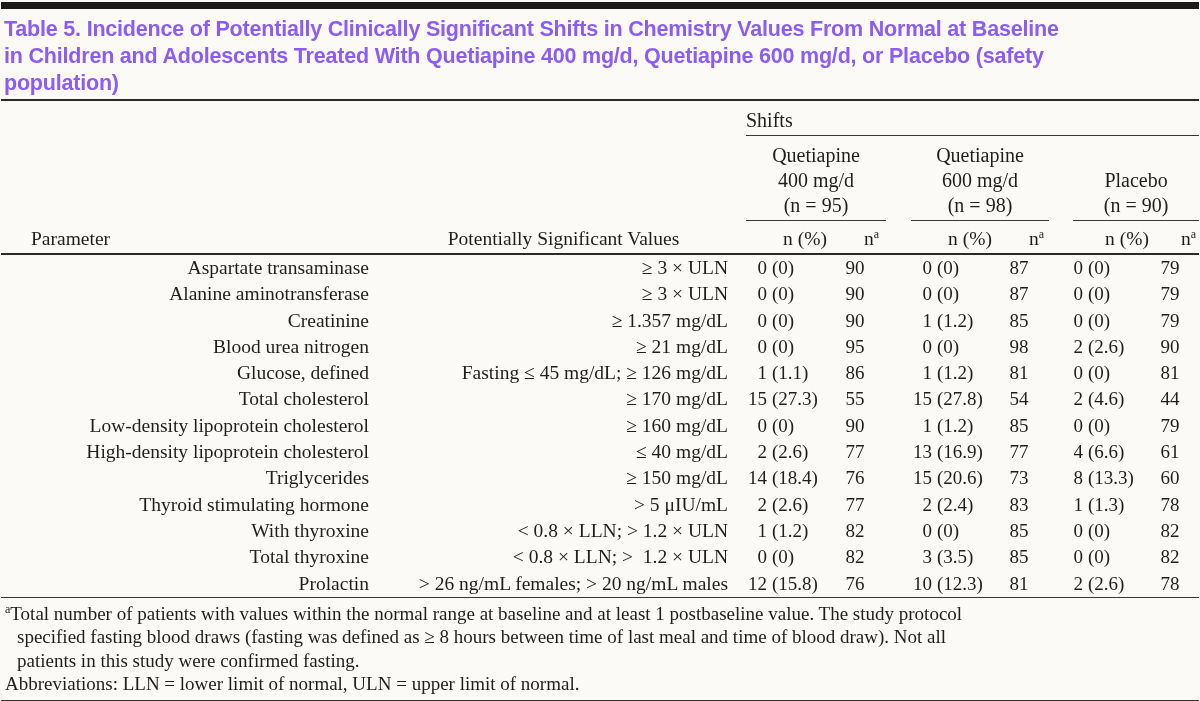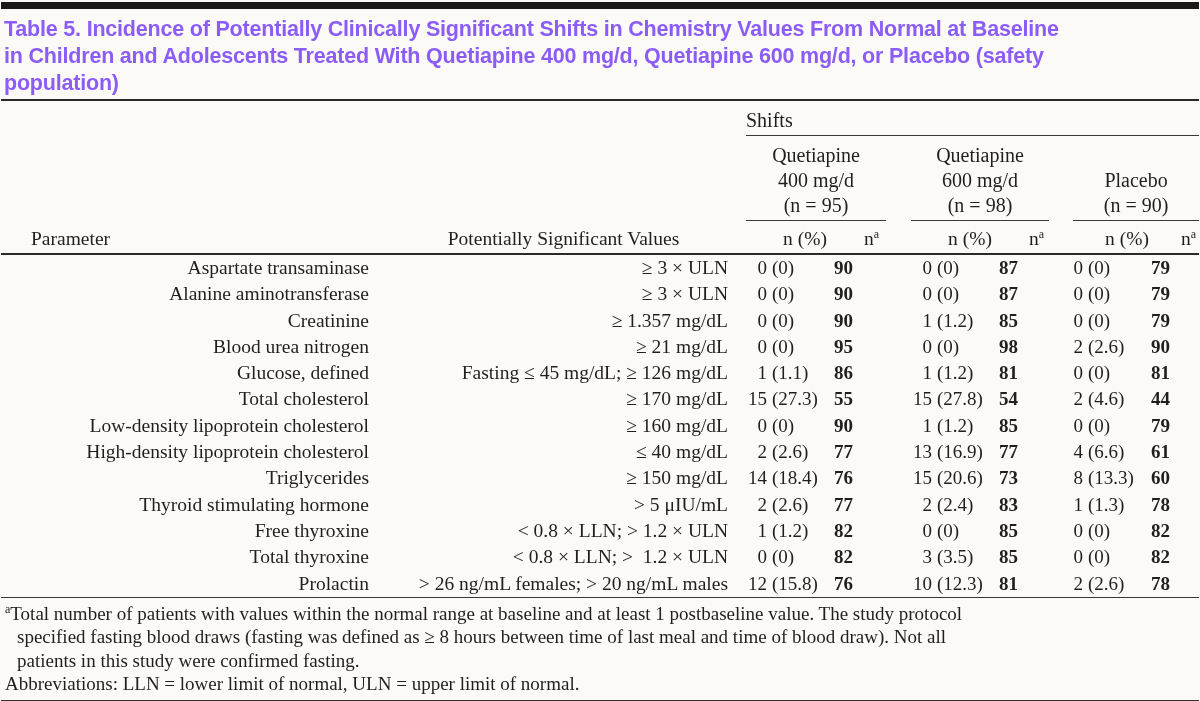--- a/index.html
+++ b/index.html
@@ -49,21 +49,21 @@
   th.h-param{text-align:left;padding-left:4px;font-size:19.5px;}
   th.h-values{text-align:center;font-size:19.5px;}
   th.h-npct{text-align:center;font-size:19.5px;}
   th.h-na{text-align:right;padding-right:10px;font-size:19.5px;font-family:Liberation Serif, serif;}
 
   tbody td{height:26.3px;line-height:26.3px;vertical-align:middle;white-space:pre;}
   tbody tr:last-child td{border-bottom:1.5px solid #3a3835;}
   td.d-param{text-align:right;padding-left:4px;font-size:19.5px;}
   td.d-criteria{text-align:right;font-size:19.5px;}
   td.d-npct{text-align:left;}
-  td.d-na{text-align:left;padding-right:10px;font-weight:bold;}
+  td.d-na{text-align:center;padding-right:10px;}
   .cnt{display:inline-block;width:21px;text-align:right;}
   td.g3 .cnt{width:10px;}
   .pct{padding-left:5px;}
 
   sup{font-size:12px;line-height:0;}
 
   .footnotes{margin:4px 1px 0 5px;font-size:19px;line-height:23.5px;color:#201f1d;}
   .fn-cont{padding-left:12px;}
   .bottomrule{margin:4px 1px 0 1px;height:2px;background:#33312e;}
 </style>
@@ -260,21 +260,21 @@
             <td class="d-npct"><span class="cnt">2</span><span class="pct">(2.6)</span></td>
             <td class="d-na">77</td>
             <td class=""></td>
             <td class="d-npct"><span class="cnt">2</span><span class="pct">(2.4)</span></td>
             <td class="d-na">83</td>
             <td class=""></td>
             <td class="d-npct g3"><span class="cnt">1</span><span class="pct">(1.3)</span></td>
             <td class="d-na">78</td>
           </tr>
           <tr>
-            <td class="d-param">Free thyroxine</td>
+            <td class="d-param">With thyroxine</td>
             <td class="d-criteria">&lt; 0.8 × LLN; &gt; 1.2 × ULN</td>
             <td class=""></td>
             <td class="d-npct"><span class="cnt">1</span><span class="pct">(1.2)</span></td>
             <td class="d-na">82</td>
             <td class=""></td>
             <td class="d-npct"><span class="cnt">0</span><span class="pct">(0)</span></td>
             <td class="d-na">85</td>
             <td class=""></td>
             <td class="d-npct g3"><span class="cnt">0</span><span class="pct">(0)</span></td>
             <td class="d-na">82</td>

